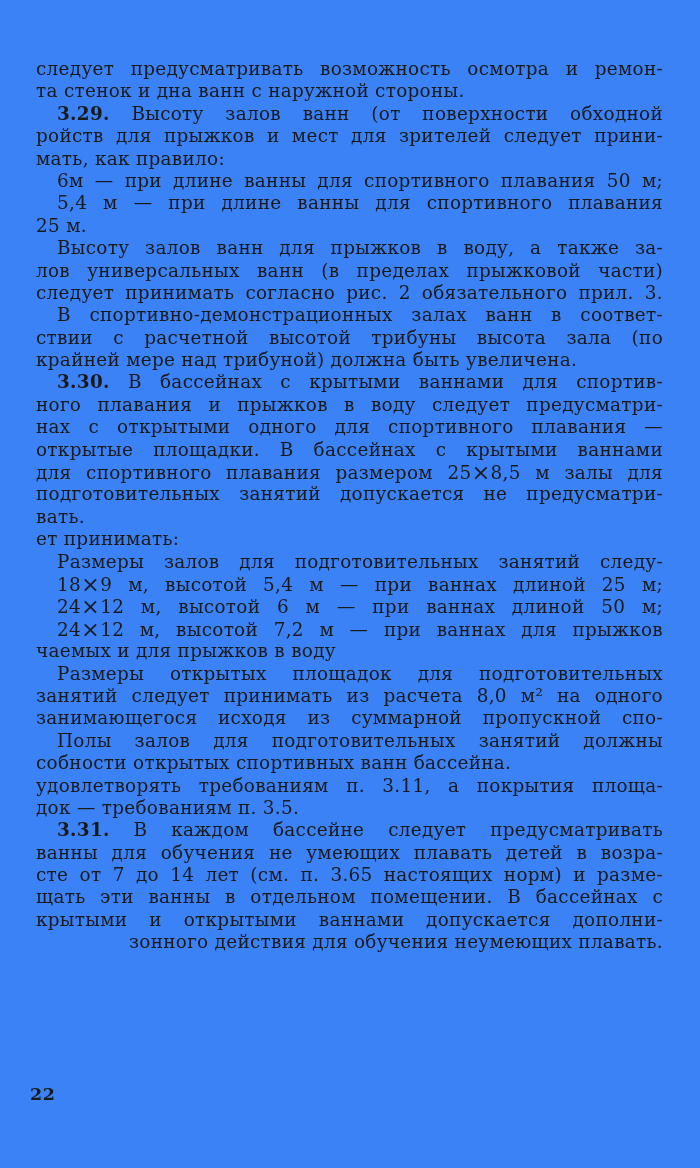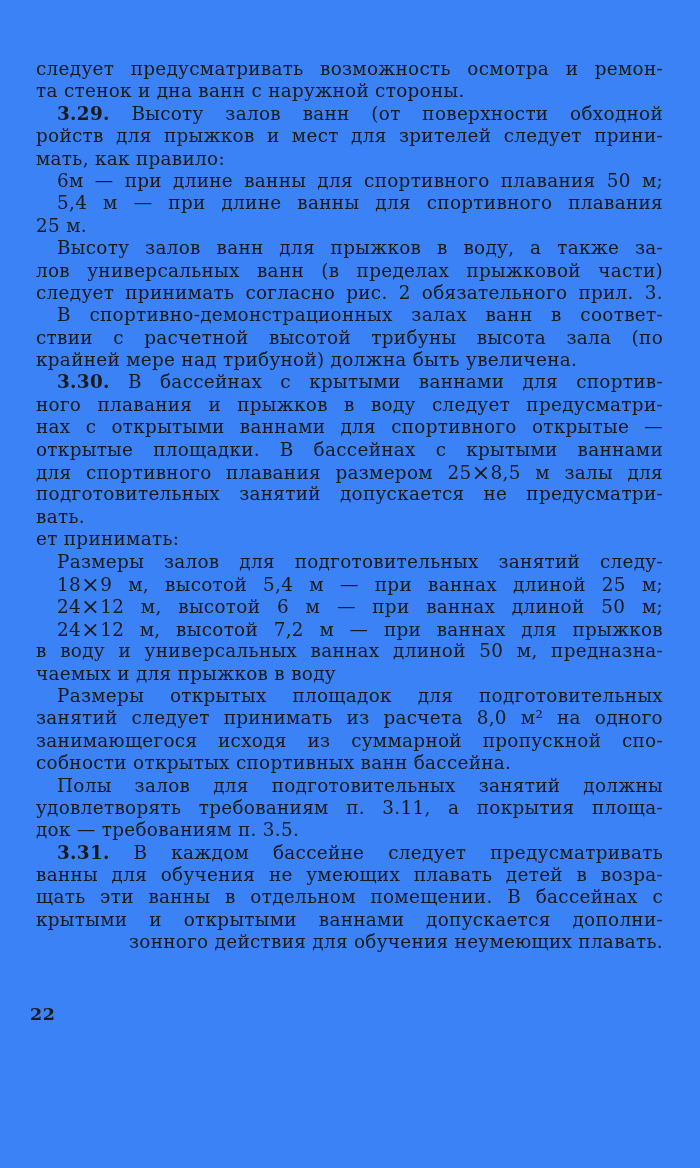--- a/index.html
+++ b/index.html
@@ -47,21 +47,21 @@
     font-weight: 700;
   }
   .line .x {
     font-size: 1.22em;
     line-height: 1;
     vertical-align: -0.04em;
   }
   .page-number {
     position: absolute;
     left: 30px;
-    top: 1004px;
+    top: 1084px;
     font-size: 17.5px;
     font-weight: 700;
     letter-spacing: 0.5px;
   }
 </style>
 </head>
 <body>
 
 <div class="page">
   <div class="text-block" id="text-block">
@@ -74,39 +74,39 @@
       <div class="line j ind">5,4 м — при длине ванны для спортивного плавания</div>
       <div class="line">25 м.</div>
       <div class="line j ind">Высоту залов ванн для прыжков в воду, а также за-</div>
       <div class="line j">лов универсальных ванн (в пределах прыжковой части)</div>
       <div class="line j">следует принимать согласно рис. 2 обязательного прил. 3.</div>
       <div class="line j ind">В спортивно-демонстрационных залах ванн в соответ-</div>
       <div class="line j">ствии с расчетной высотой трибуны высота зала (по</div>
       <div class="line">крайней мере над трибуной) должна быть увеличена.</div>
       <div class="line j ind"><b>3.30.</b> В бассейнах с крытыми ваннами для спортив-</div>
       <div class="line j">ного плавания и прыжков в воду следует предусматри-</div>
-      <div class="line j">нах с открытыми ваннами для спортивного открытые —</div>
+      <div class="line j">нах с открытыми одного для спортивного плавания —</div>
       <div class="line j">открытые площадки. В бассейнах с крытыми ваннами</div>
       <div class="line j">для спортивного плавания размером 25<span class="x">×</span>8,5 м залы для</div>
       <div class="line j">подготовительных занятий допускается не предусматри-</div>
       <div class="line">вать.</div>
       <div class="line">ет принимать:</div>
       <div class="line j ind">Размеры залов для подготовительных занятий следу-</div>
       <div class="line j ind">18<span class="x">×</span>9 м, высотой 5,4 м — при ваннах длиной 25 м;</div>
       <div class="line j ind">24<span class="x">×</span>12 м, высотой 6 м — при ваннах длиной 50 м;</div>
       <div class="line j ind">24<span class="x">×</span>12 м, высотой 7,2 м — при ваннах для прыжков</div>
-      <div class="line j">в воду и универсальных ваннах длиной 50 м, предназна-</div>
       <div class="line">чаемых и для прыжков в воду</div>
       <div class="line j ind">Размеры открытых площадок для подготовительных</div>
       <div class="line j">занятий следует принимать из расчета 8,0 м² на одного</div>
       <div class="line j">занимающегося исходя из суммарной пропускной спо-</div>
+      <div class="line j ind">Полы залов для подготовительных занятий должны</div>
       <div class="line">собности открытых спортивных ванн бассейна.</div>
-      <div class="line j ind">Полы залов для подготовительных занятий должны</div>
       <div class="line j">удовлетворять требованиям п. 3.11, а покрытия площа-</div>
       <div class="line">док — требованиям п. 3.5.</div>
       <div class="line j ind"><b>3.31.</b> В каждом бассейне следует предусматривать</div>
       <div class="line j">ванны для обучения не умеющих плавать детей в возра-</div>
+      <div class="line j">сте от 7 до 14 лет (см. п. 3.65 настоящих норм) и разме-</div>
       <div class="line j">щать эти ванны в отдельном помещении. В бассейнах с</div>
       <div class="line j">крытыми и открытыми ваннами допускается дополни-</div>
       <div class="line bold">зонного действия для обучения неумеющих плавать.</div>
     </div>
   <div class="page-number">22</div>
 </div>
 
 </body></html>

